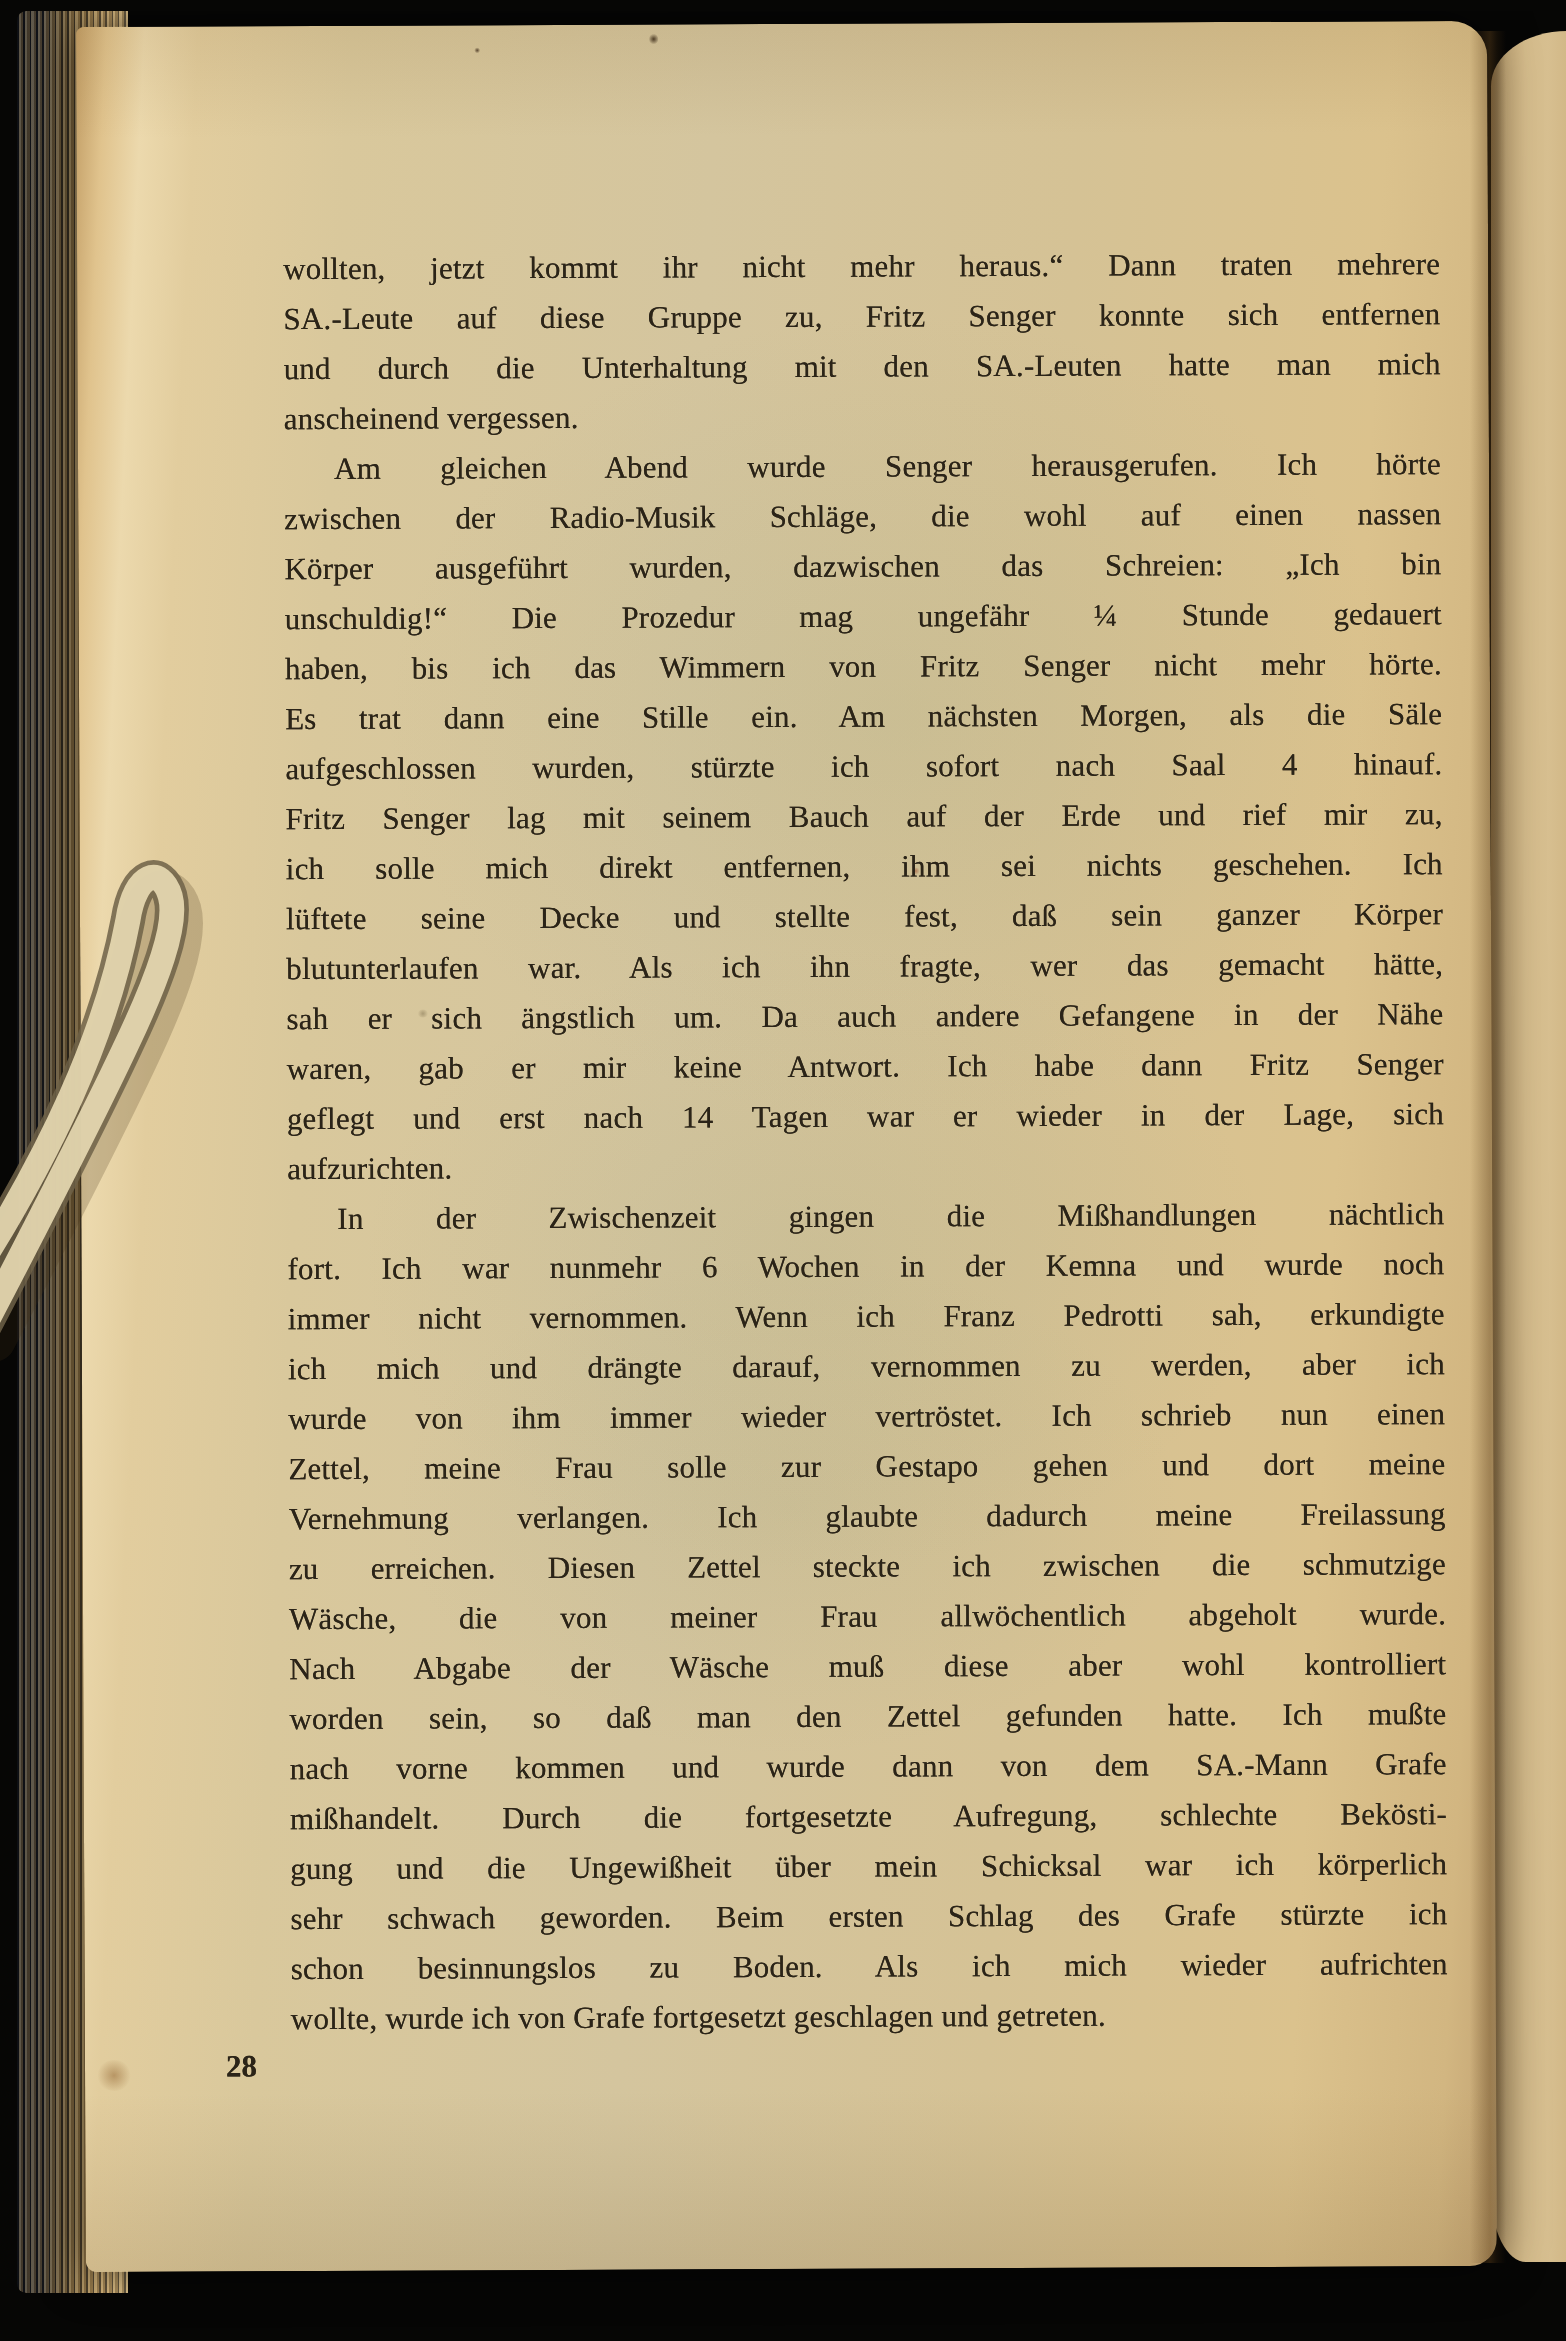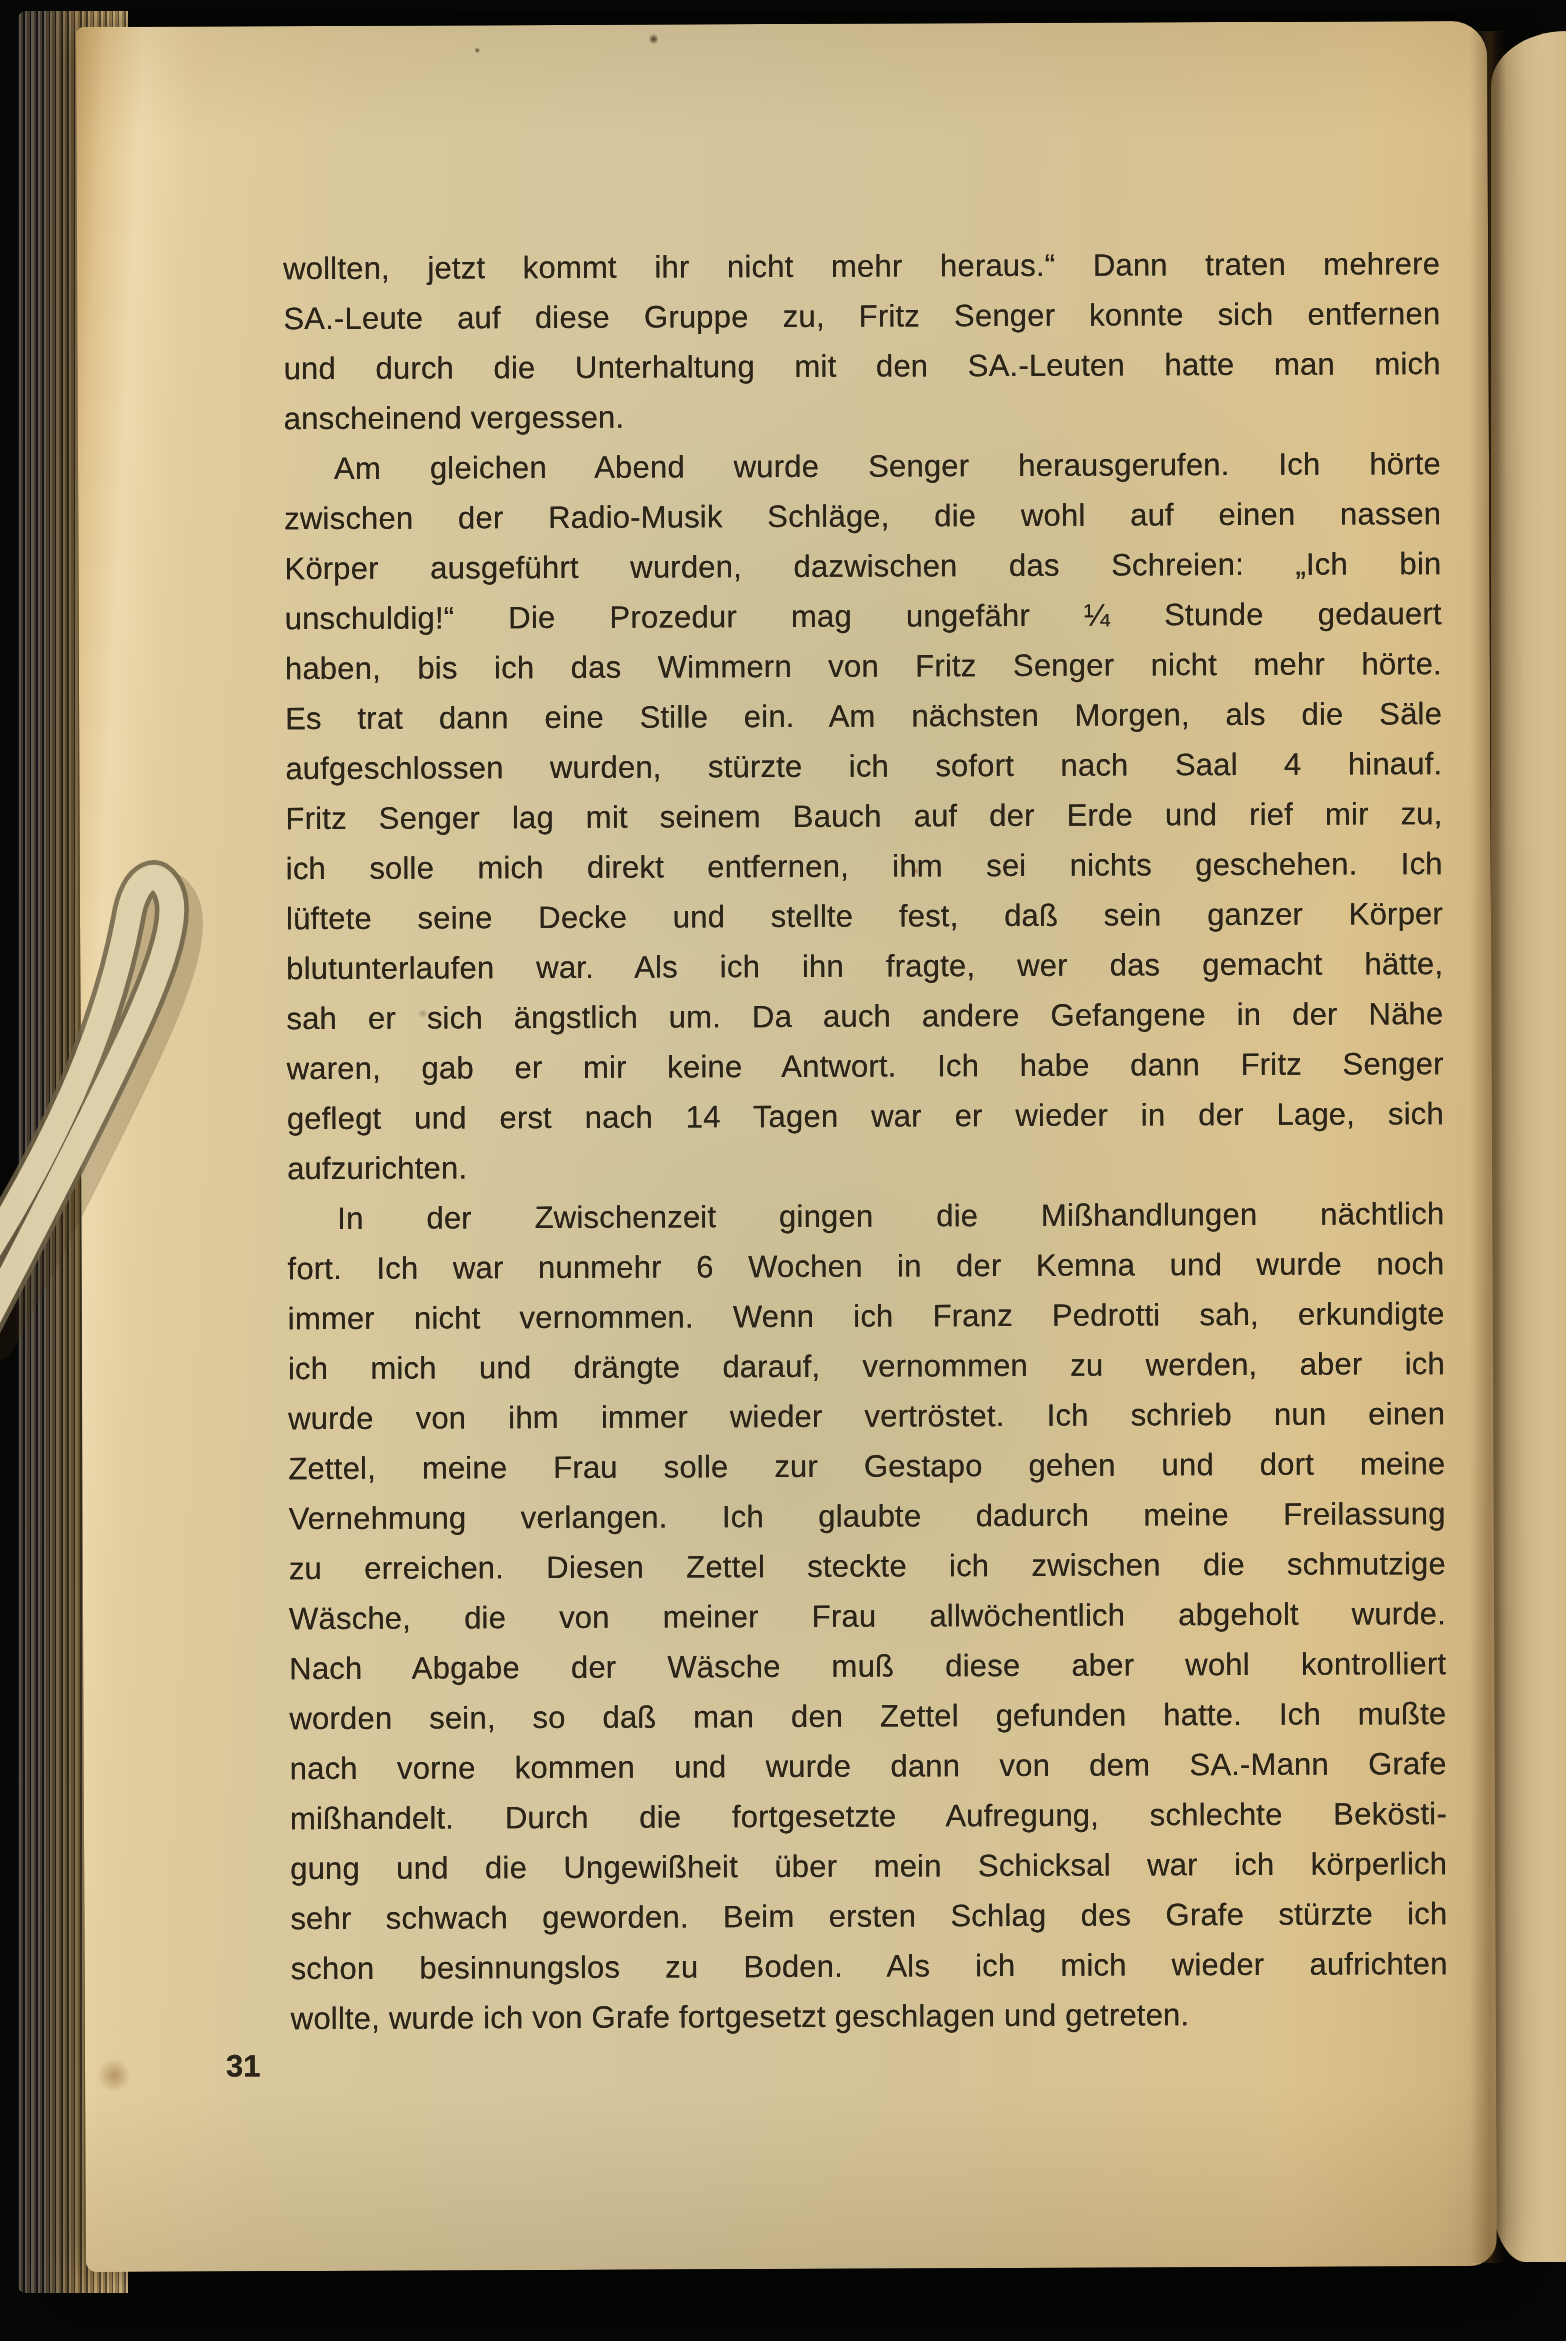--- a/index.html
+++ b/index.html
@@ -3,21 +3,21 @@
 <meta charset="utf-8">
 <style>
   html,body{margin:0;padding:0;}
   body{
     width:1567px;height:2342px;
     background:#060605;
     overflow:hidden;
     font-family:"Liberation Sans",sans-serif;
     position:relative;
   }
-  .scene{position:absolute;inset:0;}
+  .scene{position:absolute;inset:0;font-family:Liberation Serif, serif;}
 
   
   .edge-stack{
     position:absolute;left:17px;top:11px;width:111px;height:2282px;
     background:
       repeating-linear-gradient(90deg,
         rgba(10,10,12,.55) 0 1.6px,
         rgba(233,205,150,.35) 1.6px 3.9px,
         rgba(120,95,55,.45) 3.9px 6.3px),
       linear-gradient(90deg,#10141c 0%,#1d2129 22%,#4a3f2c 38%,#8d7448 58%,#caa86e 78%,#d9bd85 100%);
@@ -138,21 +138,21 @@
         <div class="line">Nach Abgabe der Wäsche muß diese aber wohl kontrolliert</div>
         <div class="line">worden sein, so daß man den Zettel gefunden hatte. Ich mußte</div>
         <div class="line">nach vorne kommen und wurde dann von dem SA.-Mann Grafe</div>
         <div class="line">mißhandelt. Durch die fortgesetzte Aufregung, schlechte Bekösti-</div>
         <div class="line">gung und die Ungewißheit über mein Schicksal war ich körperlich</div>
         <div class="line">sehr schwach geworden. Beim ersten Schlag des Grafe stürzte ich</div>
         <div class="line">schon besinnungslos zu Boden. Als ich mich wieder aufrichten</div>
         <div class="line para-end">wollte, wurde ich von Grafe fortgesetzt geschlagen und getreten.</div>
       </div>
 
-    <div class="page-number">31</div>
+    <div class="page-number">28</div>
   </div>
 
   <div class="gutter-shadow"></div>
 
   <svg class="clip" viewBox="0 0 340 720">
 
     <path d="M -24 648 C 78 488, 148 338, 176 190 C 185 130, 218 120, 230 160 C 240 196, 212 270, 174 350 C 128 448, 64 572, -8 710" fill="none" stroke="rgba(70,52,24,.22)" stroke-width="54" stroke-linecap="round" transform="translate(7,10)"></path>
 
     <path d="M -30 640 C 72 480, 142 330, 170 182 C 179 122, 212 112, 224 152 C 234 188, 206 262, 168 342 C 122 440, 58 564, -14 702" fill="none" stroke="rgba(111,97,72,.85)" stroke-width="44" stroke-linecap="round"></path>
 

